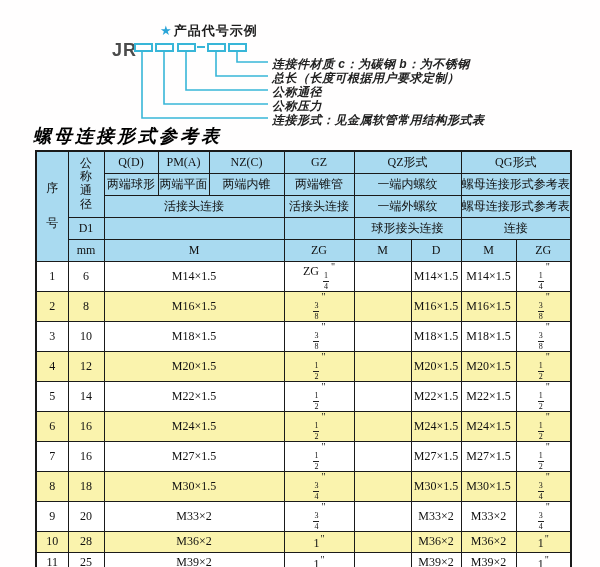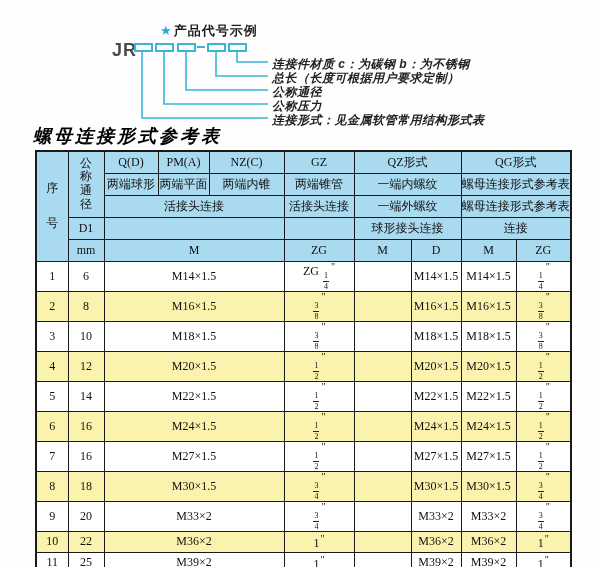--- a/index.html
+++ b/index.html
@@ -280,21 +280,21 @@
         <td></td>
         <td>M33×2</td>
         <td>M33×2</td>
         <td><span class="frac">
             <span class="fn">3</span>
             <span class="fd">4</span>
           </span><span class="qm">"</span></td>
       </tr>
       <tr class="alt">
         <td>10</td>
-        <td>22</td>
+        <td>28</td>
         <td colspan="3">M36×2</td>
         <td>1<span class="qm">"</span></td>
         <td></td>
         <td>M36×2</td>
         <td>M36×2</td>
         <td>1<span class="qm">"</span></td>
       </tr>
       <tr>
         <td>11</td>
         <td>25</td>

